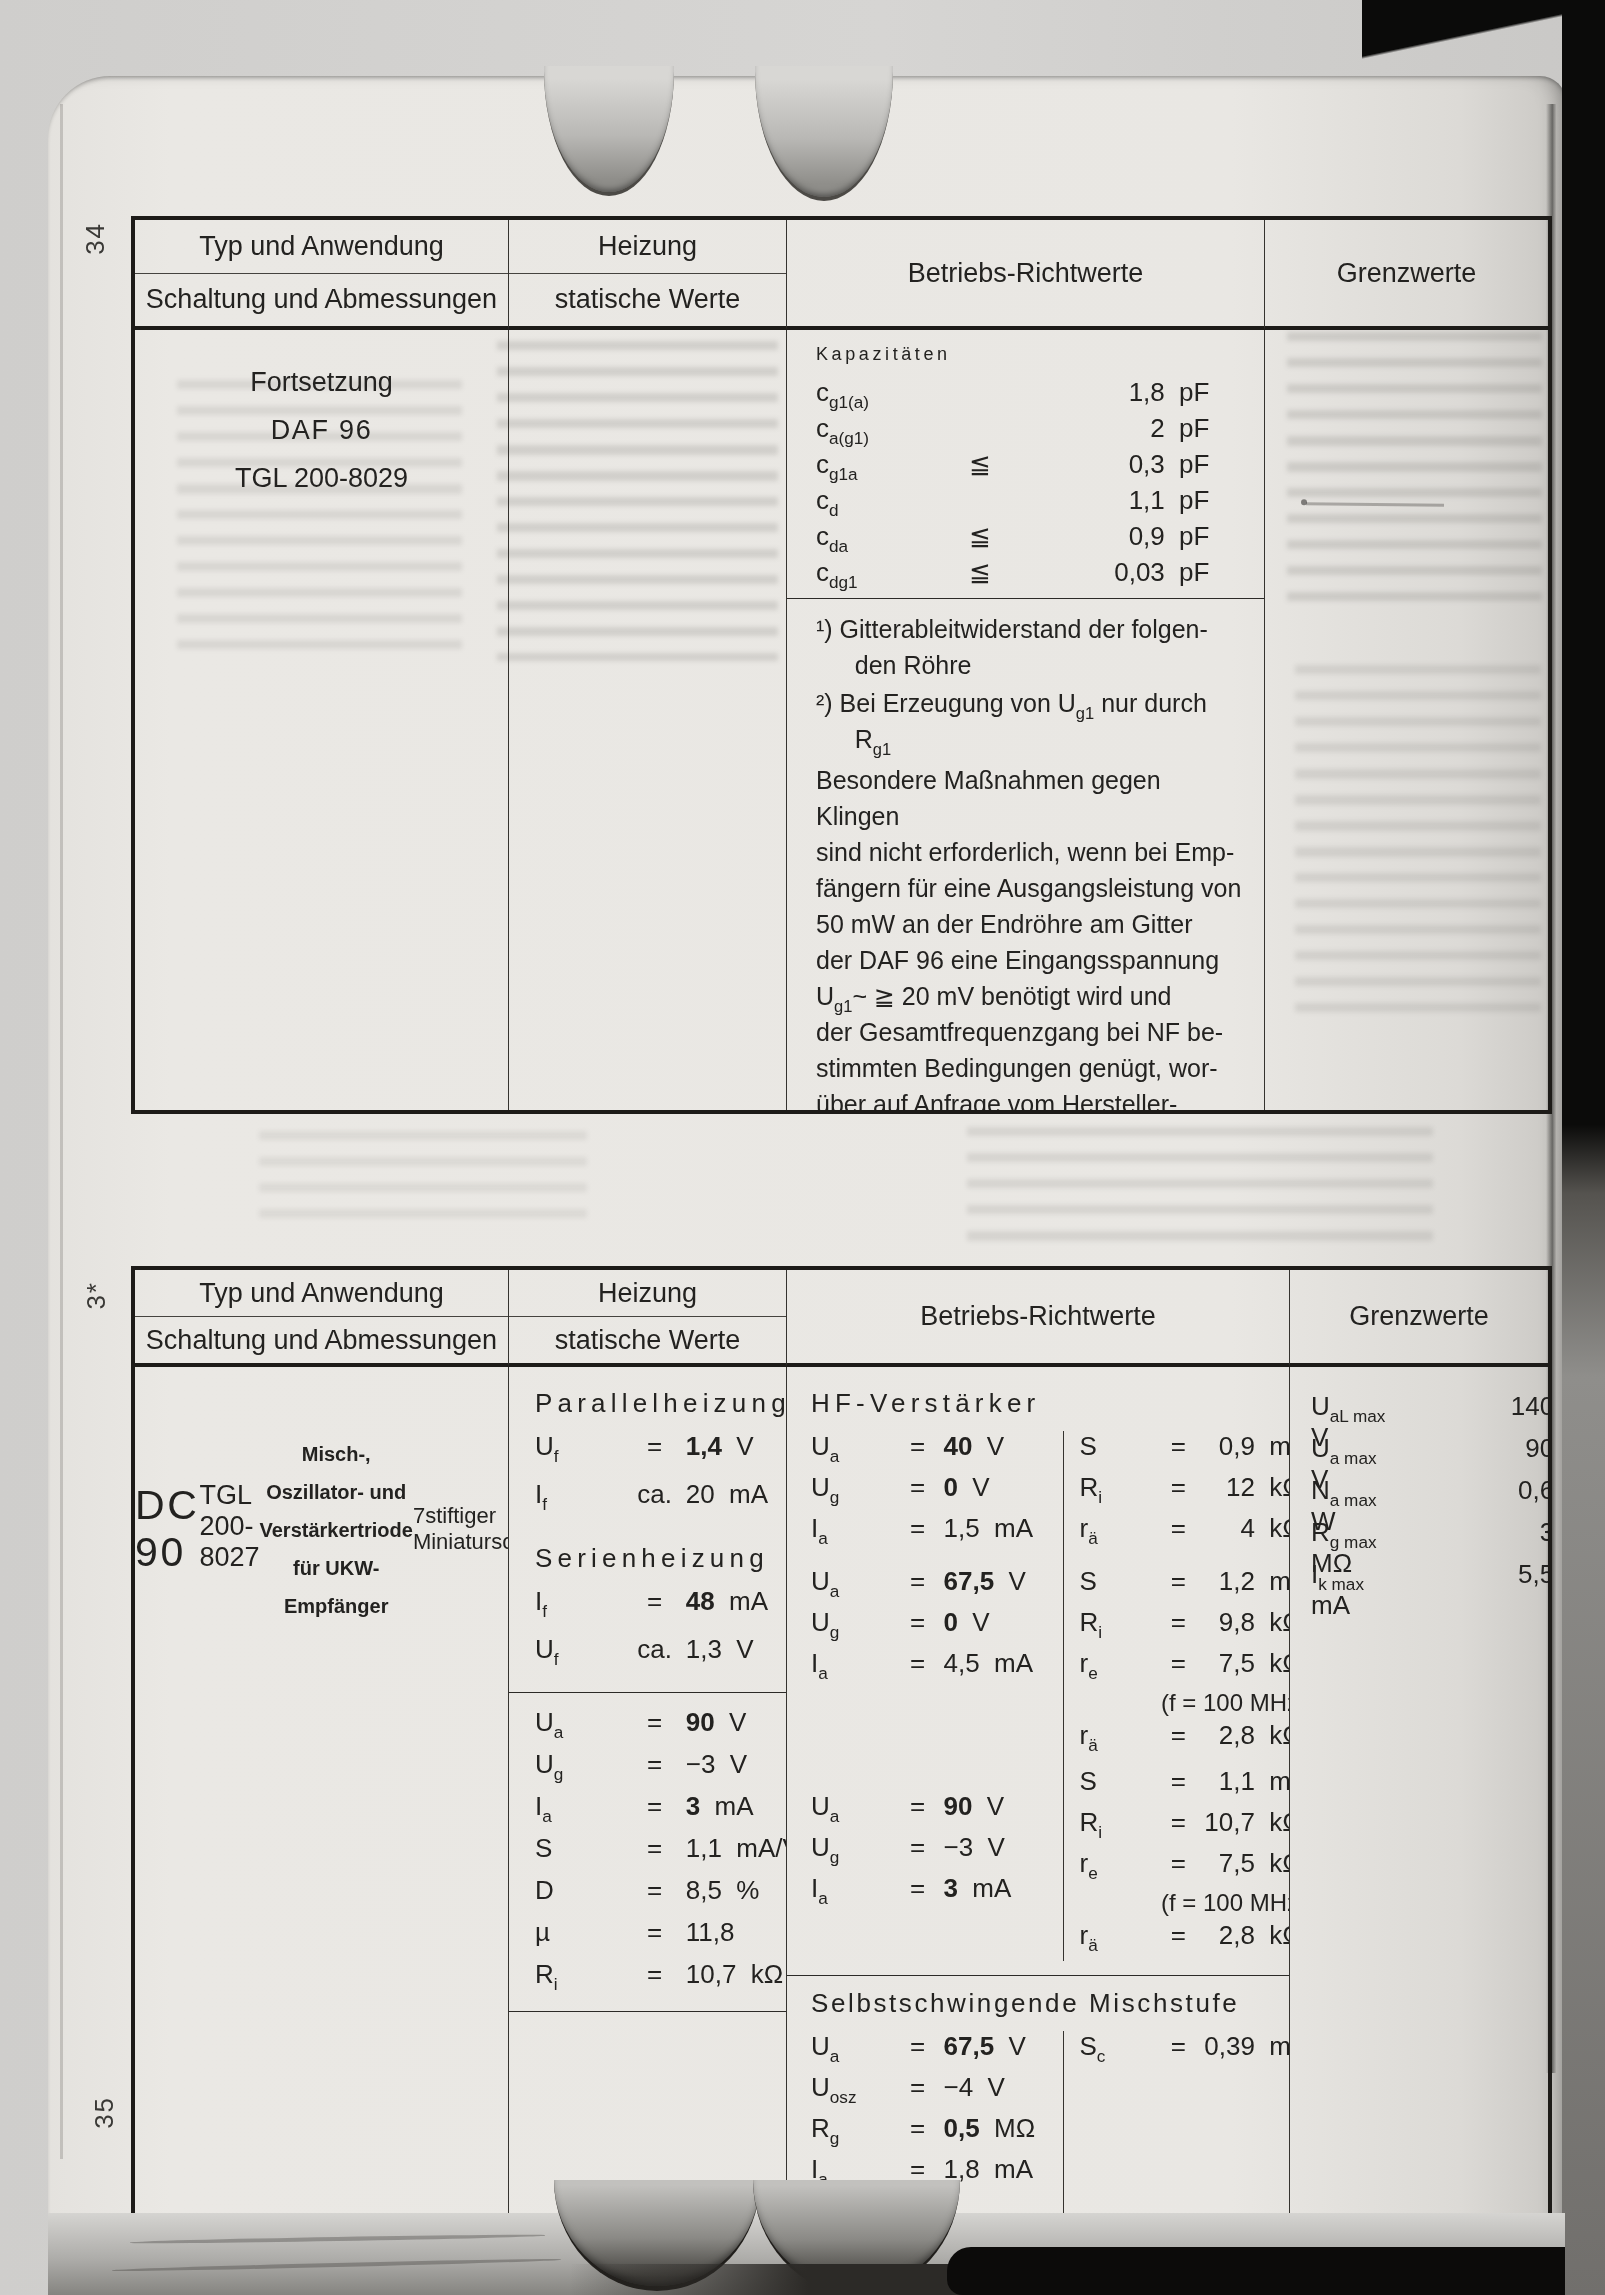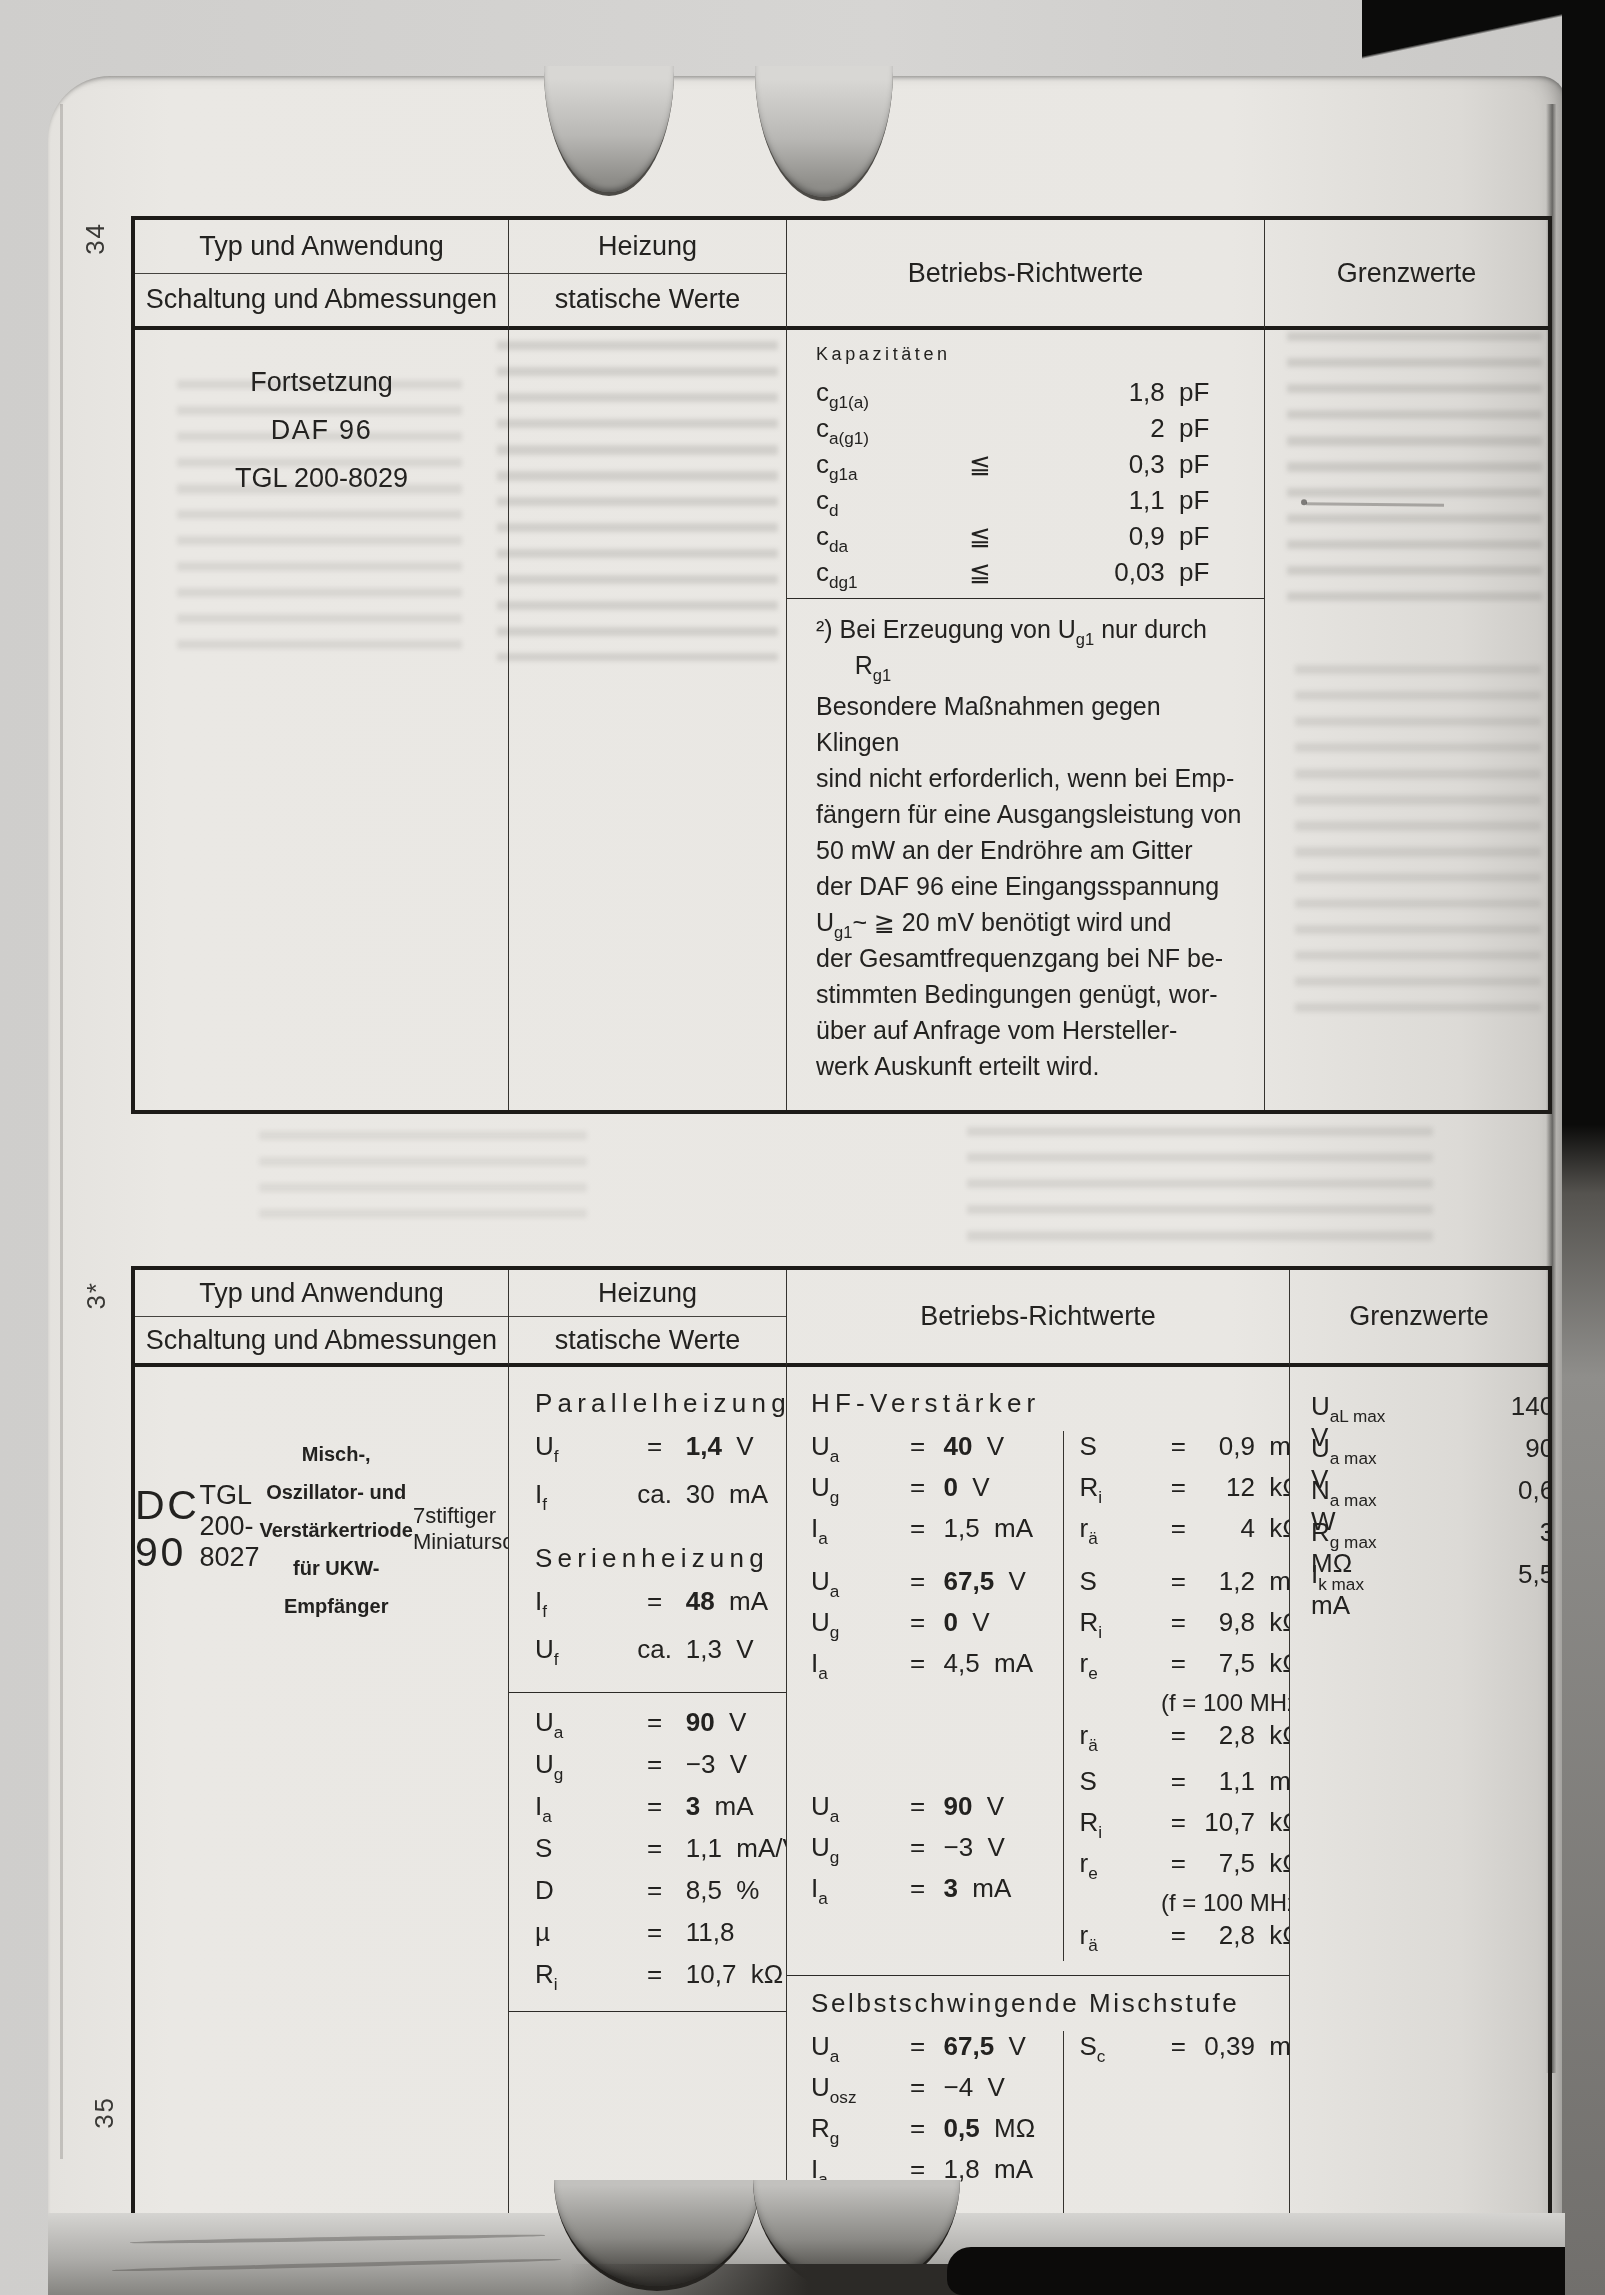--- a/index.html
+++ b/index.html
@@ -184,20 +184,21 @@
               <span class="un">pF</span>
             </div>
             <div class="spec-row">
               <span class="sy">c<sub>dg1</sub></span>
               <span class="re">≦</span>
               <span class="va">0,03</span>
               <span class="un">pF</span>
             </div>
           </div>
         <div class="hr cap-hr"></div>
+        <div class="fn">¹) Gitterableitwiderstand der folgen-<br>den Röhre</div>
         <div class="fn">²) Bei Erzeugung von U<sub>g1</sub> nur durch<br>R<sub>g1</sub></div>
         <div class="para">Besondere Maßnahmen gegen Klingen<br>sind nicht erforderlich, wenn bei Emp-<br>fängern für eine Ausgangsleistung von<br>50 mW an der Endröhre am Gitter<br>der DAF 96 eine Eingangsspannung<br>U<sub>g1</sub>~ ≧ 20 mV benötigt wird und<br>der Gesamtfrequenzgang bei NF be-<br>stimmten Bedingungen genügt, wor-<br>über auf Anfrage vom Hersteller-<br>werk Auskunft erteilt wird.</div>
       </div>
     </div>
     <div class="bc">
       <div class="penmark"></div>
     </div>
   </div>
 
   <div class="tbl tbl-bot">
@@ -289,21 +290,21 @@
         <div>
             <div class="spec-row">
               <span class="sy">U<sub>f</sub></span>
               <span class="re">=</span>
               <span class="va b">1,4</span>
               <span class="un">V</span>
             </div>
             <div class="spec-row">
               <span class="sy">I<sub>f</sub></span>
               <span class="re">ca.</span>
-              <span class="va">30</span>
+              <span class="va">20</span>
               <span class="un">mA</span>
             </div>
           </div>
         <div class="heat-title lsp" style="margin-top:15.5px">Serienheizung</div>
         <div>
             <div class="spec-row">
               <span class="sy">I<sub>f</sub></span>
               <span class="re">=</span>
               <span class="va b">48</span>
               <span class="un">mA</span>

